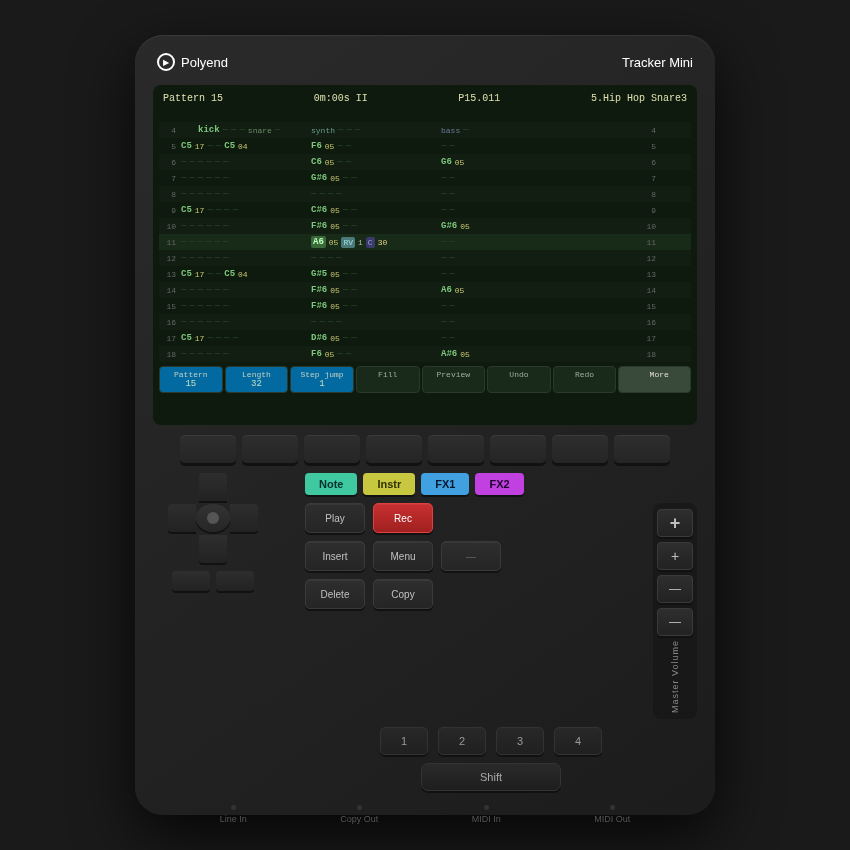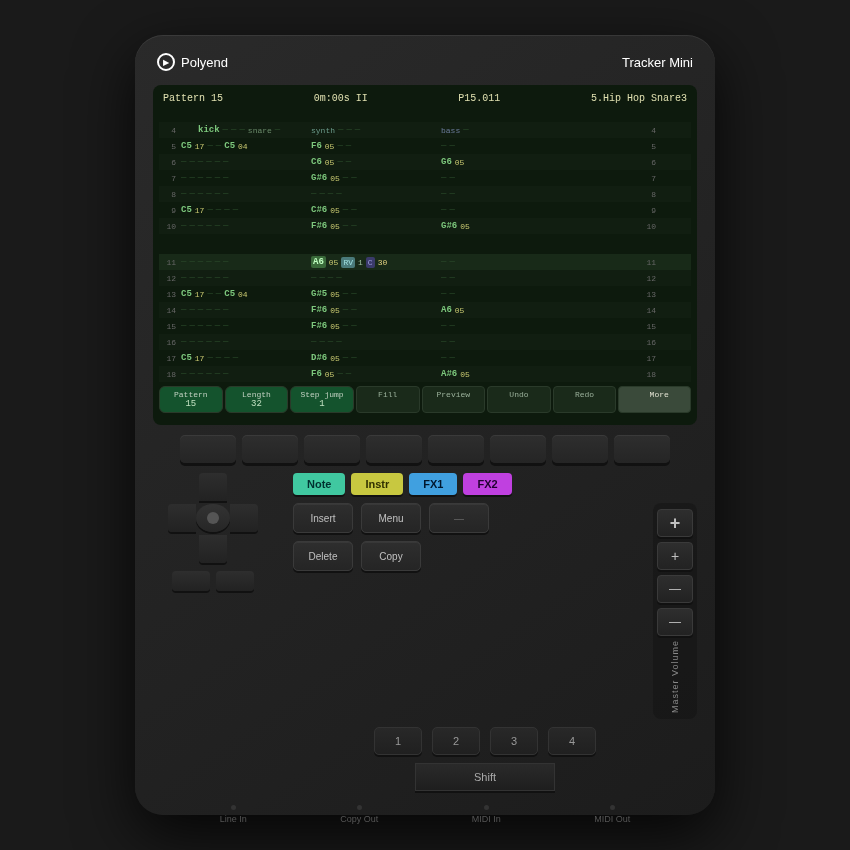--- a/index.html
+++ b/index.html
@@ -119,21 +119,21 @@
     .screen-btn {
       flex: 1;
       background: #1a2a1a;
       border: 1px solid #2a3a2a;
       border-radius: 4px;
       padding: 3px 2px;
       text-align: center;
       font-size: 8px;
       color: #9ab09a;
     }
-    .screen-btn.active { background: #14532d; color: #c0d0c0; border-radius: 6px; }
+    .screen-btn.active { background: #0369a1; color: #c0d0c0; }
     .screen-btn.more { background: #3a4a3a; color: #e0e0d0; padding-left: 11px; }
     .screen-btn-val {
       font-size: 9px;
       color: #c0e0c0;
       display: block;
     }
     
     .func-buttons {
       display: flex;
       gap: 6px;
@@ -310,21 +310,21 @@
     
     .shift-row {
       display: flex;
       justify-content: center;
     }
     .shift-btn {
       width: 140px;
       height: 28px;
       background: linear-gradient(180deg, #2a2a2a, #1e1e1e);
       border: 1px solid #333;
-      border-radius: 0;
+      border-radius: 7px;
       color: #aaa;
       font-size: 11px;
       cursor: pointer;
       box-shadow: 0 2px 0 #111;
     }
     
     .port-labels {
       display: flex;
       justify-content: space-around;
       padding: 6px 20px 2px;
@@ -340,21 +340,21 @@
     }
     .port-label-item {
       display: flex;
       flex-direction: column;
       align-items: flex-end;
       gap: 2px;
     }
     
     .controls-main {
       display: flex;
-      gap: 0;
+      gap: 12px;
     }
     .action-area {
       display: flex;
       flex-direction: column;
       gap: 8px;
       flex: 1;
     }
   </style>
 </head>
 <body>
@@ -535,21 +535,21 @@
           <span class="dash">—</span>
           <span class="dash">—</span>
         </div>
         <div class="track-cell">
           <span class="note">G#6</span>
           <span class="vel">05</span>
         </div>
         <span class="row-num">10</span>
       </div>
 
-      <div class="track-row" style="background:rgba(50,80,50,0.3);margin-top:20px;">
+      <div class="track-row" style="background:rgba(50,80,50,0.3);">
         <span class="row-num">11</span>
         <div class="track-cell">
           <span class="dash">—</span>
             <span class="dash">—</span>
           <span class="dash">—</span>
             <span class="dash">—</span>
           <span class="dash">—</span>
             <span class="dash">—</span>
         </div>
         <div class="track-cell">
@@ -797,20 +797,24 @@
         <button class="mode-btn note">Note</button>
         <button class="mode-btn instr">Instr</button>
         <button class="mode-btn fx1">FX1</button>
         <button class="mode-btn fx2">FX2</button>
       </div>
 
       <div style="display:flex;gap:10px;padding-left:20px;">
 
         <div class="action-area">
           <div style="display:flex;gap:8px;">
+            <button class="action-btn">Play</button>
+            <button class="action-btn rec">Rec</button>
+          </div>
+          <div style="display:flex;gap:8px;">
             <button class="action-btn">Insert</button>
             <button class="action-btn">Menu</button>
             <button class="action-btn" style="color:#666;">—</button>
           </div>
           <div style="display:flex;gap:8px;">
             <button class="action-btn">Delete</button>
             <button class="action-btn">Copy</button>
           </div>
         </div>
 

